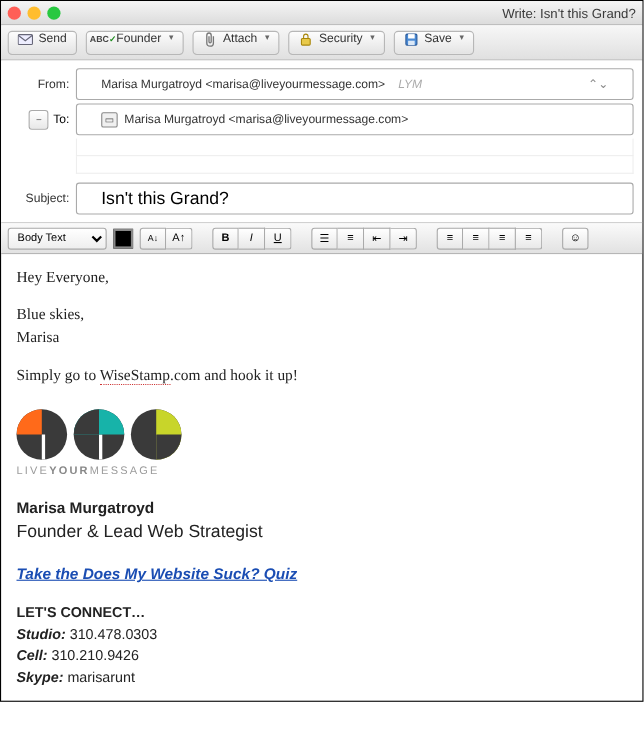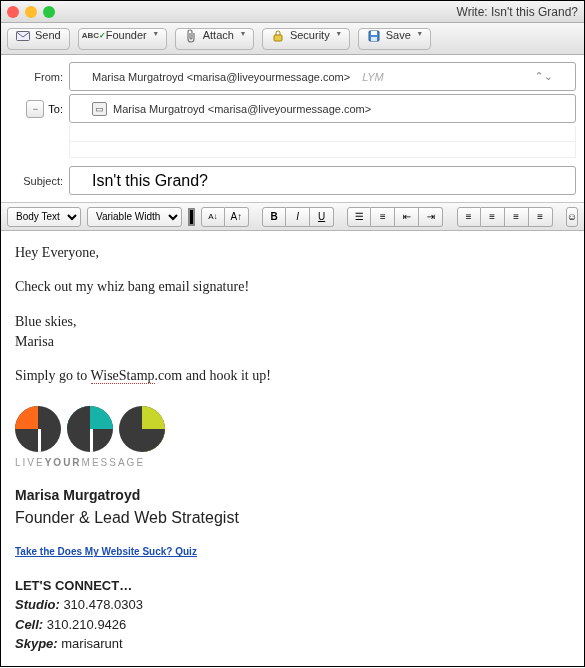--- a/index.html
+++ b/index.html
@@ -39,21 +39,21 @@
   .pie::before{content:'';position:absolute;left:50%;top:50%;width:3px;height:50%;background:#fff;transform-origin:top;}
   .pie.p1 .slice{position:absolute;width:50%;height:50%;left:0;top:0;background:#ff6a1a;border-bottom-right-radius:0;}
   .pie.p2 .slice{position:absolute;width:100%;height:50%;left:0;top:0;background:#17b3a9;}
   .pie.p2 .slice2{position:absolute;width:50%;height:50%;left:0;top:0;background:#3a3a3a;}
   .pie.p3 .slice{position:absolute;width:50%;height:100%;right:0;top:0;background:#c8d52a;}
   .pie.p3 .slice2{position:absolute;width:50%;height:50%;right:0;bottom:0;background:#3a3a3a;}
   .brand{font-family:Arial,sans-serif;font-size:10px;letter-spacing:2px;color:#9b9b9b;margin-top:2px;}
   .brand .thin{font-weight:300;} .brand .bold{color:#888;font-weight:600;}
   .sig-name{font-family:Arial,sans-serif;font-weight:bold;font-size:14px;margin-top:14px;}
   .sig-role{font-family:Arial,sans-serif;font-size:16px;margin-top:1px;}
-  .quiz-link{display:inline-block;margin:16px 0;font-family:Arial,sans-serif;font-weight:bold;color:#1a4db3;text-decoration:underline;font-size:10px;}
+  .quiz-link{display:inline-block;margin:16px 0;font-family:Arial,sans-serif;font-weight:bold;font-style:italic;color:#1a4db3;text-decoration:underline;font-size:14px;}
   .connect{font-family:Arial,sans-serif;font-size:13px;line-height:1.5;}
   .connect .hdr{font-weight:bold;}
   .connect .lbl{font-weight:bold;font-style:italic;}
   .subject-row input{border:none;outline:none;flex:1;font-size:16px;}
 </style>
 </head>
 <body>
 
 <div class="titlebar">
   <span class="traffic red"></span>
@@ -134,23 +134,20 @@
     <div class="hlabel">Subject:</div>
     <div class="hfield">
       <input value="Isn't this Grand?" style="">
     </div>
   </div>
 </div>
 
 <div class="format-bar">
   <select class="fselect" style="width:90px;">
     <option>Body Text</option>
-  </select>
-  <select class="fselect" style="width:110px;">
-    <option>Variable Width</option>
   </select>
   <div class="fswatch"></div>
   <div class="fbtn-group">
     <div class="fbtn" style="font-size:8px;">A↓</div>
     <div class="fbtn" style="font-size:10px;">A↑</div>
   </div>
   <div class="sep"></div>
   <div class="fbtn-group">
     <div class="fbtn">
         <b>B</b>
@@ -175,21 +172,20 @@
     <div class="fbtn">≡</div>
     <div class="fbtn">≡</div>
     <div class="fbtn">≡</div>
   </div>
   <div class="sep"></div>
   <div class="fbtn" style="border-radius:3px;">☺</div>
 </div>
 
 <div class="body-area">
   <p>Hey Everyone,</p>
-  <p>Check out my whiz bang email signature!</p>
   <p>
     <span>Blue skies,</span><br>
     <span>Marisa</span>
   </p>
   <p>
     <span>Simply go to </span><span class="linkish">WiseStamp</span><span>.com and hook it up!</span>
   </p>
 
   <div class="sig">
     <div class="pies">

